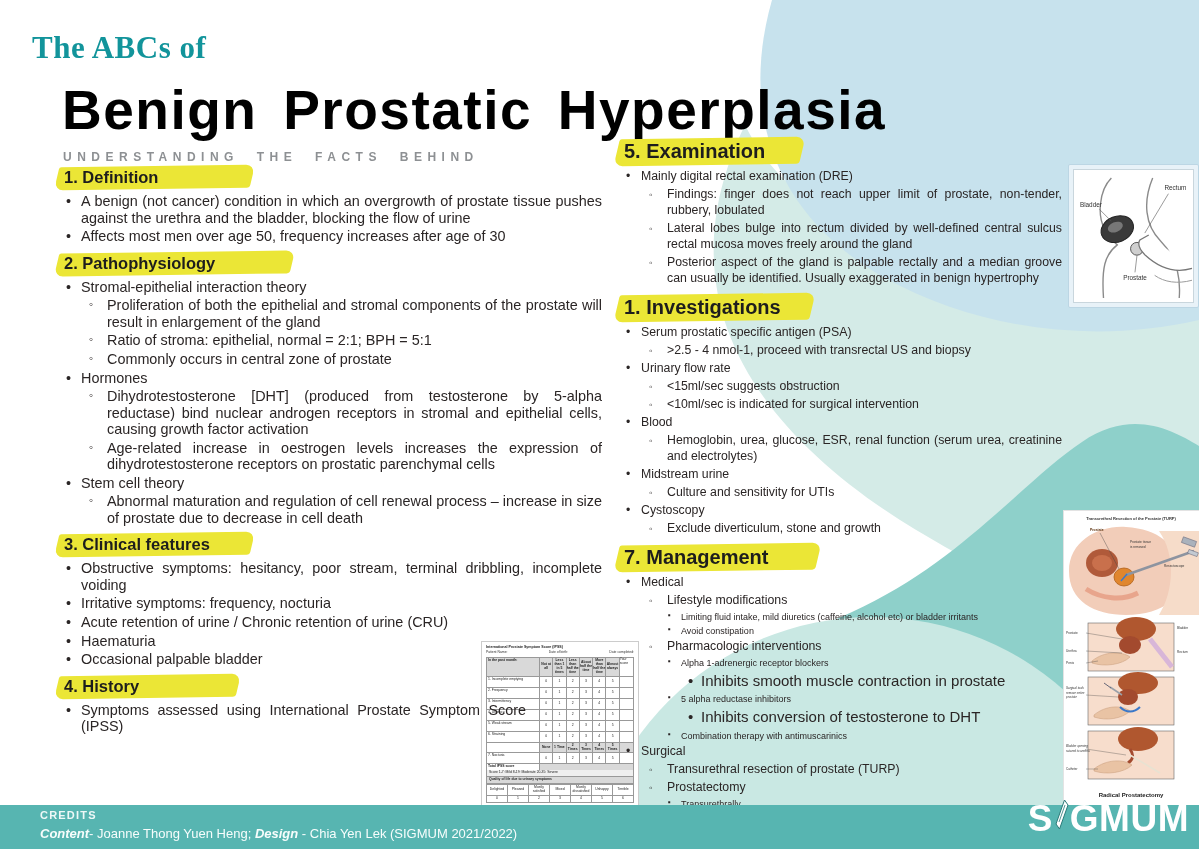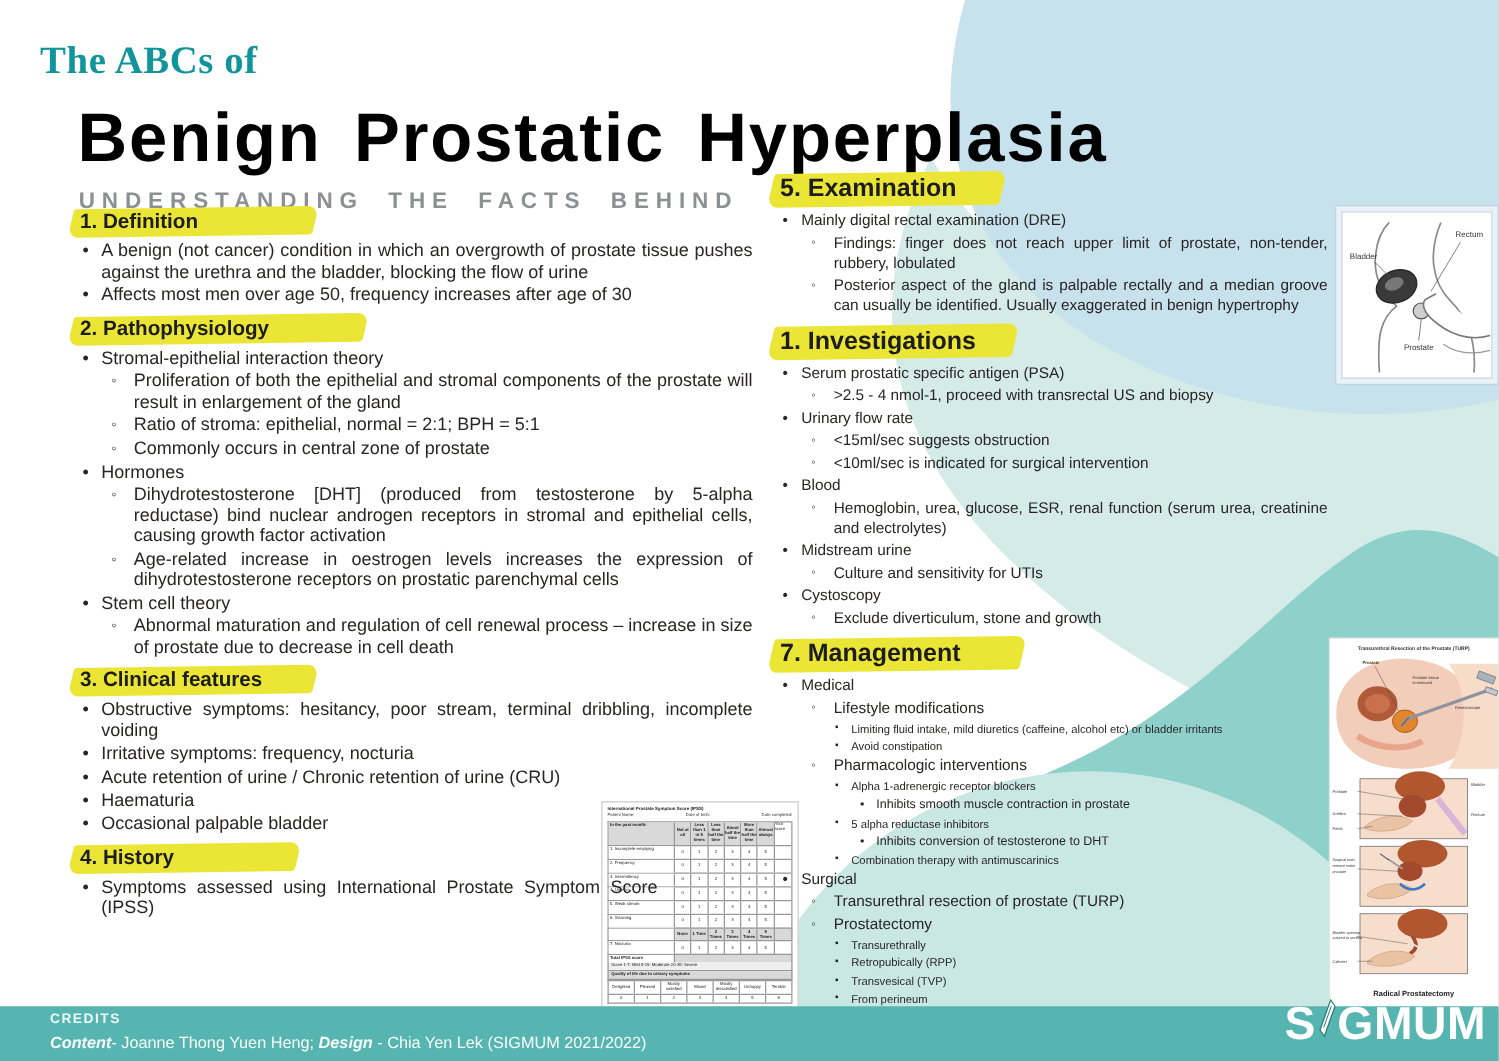--- a/index.html
+++ b/index.html
@@ -7,21 +7,21 @@
         font-family:"Liberation Sans",sans-serif;color:#2a2525;}
   .bg{position:absolute;inset:0;z-index:0;}
 
   
   .eyebrow{position:absolute;left:32px;top:30px;z-index:3;
            font-family:"Liberation Serif",serif;font-weight:700;
            font-size:31px;color:#12949b;letter-spacing:.5px;}
   .title{position:absolute;left:62px;top:78px;z-index:3;font-weight:700;
          font-size:55px;color:#000000;letter-spacing:1.5px;word-spacing:9px;}
   .subtitle{position:absolute;left:63px;top:150px;z-index:3;font-weight:700;
-            font-size:18px;color:#8d9093;letter-spacing:5.5px;word-spacing:9px;}
+            font-size:12px;color:#8d9093;letter-spacing:5.5px;word-spacing:9px;}
 
   
   .sec-h{position:relative;z-index:0;display:inline-block;
          font-size:16.5px;font-weight:700;color:#1d1d1d;
          padding:2px 16px 3px 7px;margin:0 0 4px 0;line-height:1.1;}
   .sec-h::before{content:"";position:absolute;inset:0;background:#ebe636;z-index:-1;
                  transform:skewX(-14deg) rotate(-.8deg);border-radius:2px 9px 3px 9px;}
   .rcol .sec-h{font-size:20px;}
   .w1{min-width:172px}.w2{min-width:212px}.w3{min-width:172px}.w4{min-width:158px}
   .w5{min-width:162px}.w6{min-width:172px}.w7{min-width:178px}
@@ -33,21 +33,21 @@
   .rcol{position:absolute;left:617px;top:138px;width:445px;z-index:3;
         font-size:12.3px;line-height:1.3;}
   .li{position:relative;margin:0 0 2.2px 0;text-align:justify;}
   .rcol .li{margin-bottom:2px;}
   .l1{padding-left:24px;}
   .l1::before{content:"\2022";position:absolute;left:9px;}
   .l2{padding-left:50px;}
   .l2::before{content:"\25E6";position:absolute;left:32px;font-size:.82em;top:1px;}
   .l3{padding-left:64px;font-size:9px;line-height:1.35;}
   .l3::before{content:"\25AA";position:absolute;left:51px;font-size:.9em;}
-  .l4{padding-left:84px;font-size:10px;line-height:1.35;}
+  .l4{padding-left:84px;font-size:15px;line-height:1.35;}
   .l4::before{content:"\2022";position:absolute;left:71px;}
   .narrow{max-width:445px;}
 
   
 
   
   .footer{position:absolute;left:0;top:805px;width:1199px;height:44px;
           background:#57b5b1;z-index:4;color:#f3fbfa;}
   .footer .credits{position:absolute;left:40px;top:4px;font-size:11px;
                    letter-spacing:1.2px;font-weight:700;color:#eef8f7;}
@@ -136,20 +136,21 @@
       <h2 class="sec-h w4">4. History</h2>
       <div class="li l1 narrow">Symptoms assessed using International Prostate Symptom Score (IPSS)</div>
     </section>
   </div>
 
   <div class="rcol">
     <section>
       <h2 class="sec-h w5">5. Examination</h2>
       <div class="li l1">Mainly digital rectal examination (DRE)</div>
       <div class="li l2">Findings: finger does not reach upper limit of prostate, non-tender, rubbery, lobulated</div>
+      <div class="li l2">Lateral lobes bulge into rectum divided by well-defined central sulcus rectal mucosa moves freely around the gland</div>
       <div class="li l2">Posterior aspect of the gland is palpable rectally and a median groove can usually be identified. Usually exaggerated in benign hypertrophy</div>
     </section>
 
     <section>
       <h2 class="sec-h w6">1. Investigations</h2>
       <div class="li l1">Serum prostatic specific antigen (PSA)</div>
       <div class="li l2">&gt;2.5 - 4 nmol-1, proceed with transrectal US and biopsy</div>
       <div class="li l1">Urinary flow rate</div>
       <div class="li l2">&lt;15ml/sec suggests obstruction</div>
       <div class="li l2">&lt;10ml/sec is indicated for surgical intervention</div>

